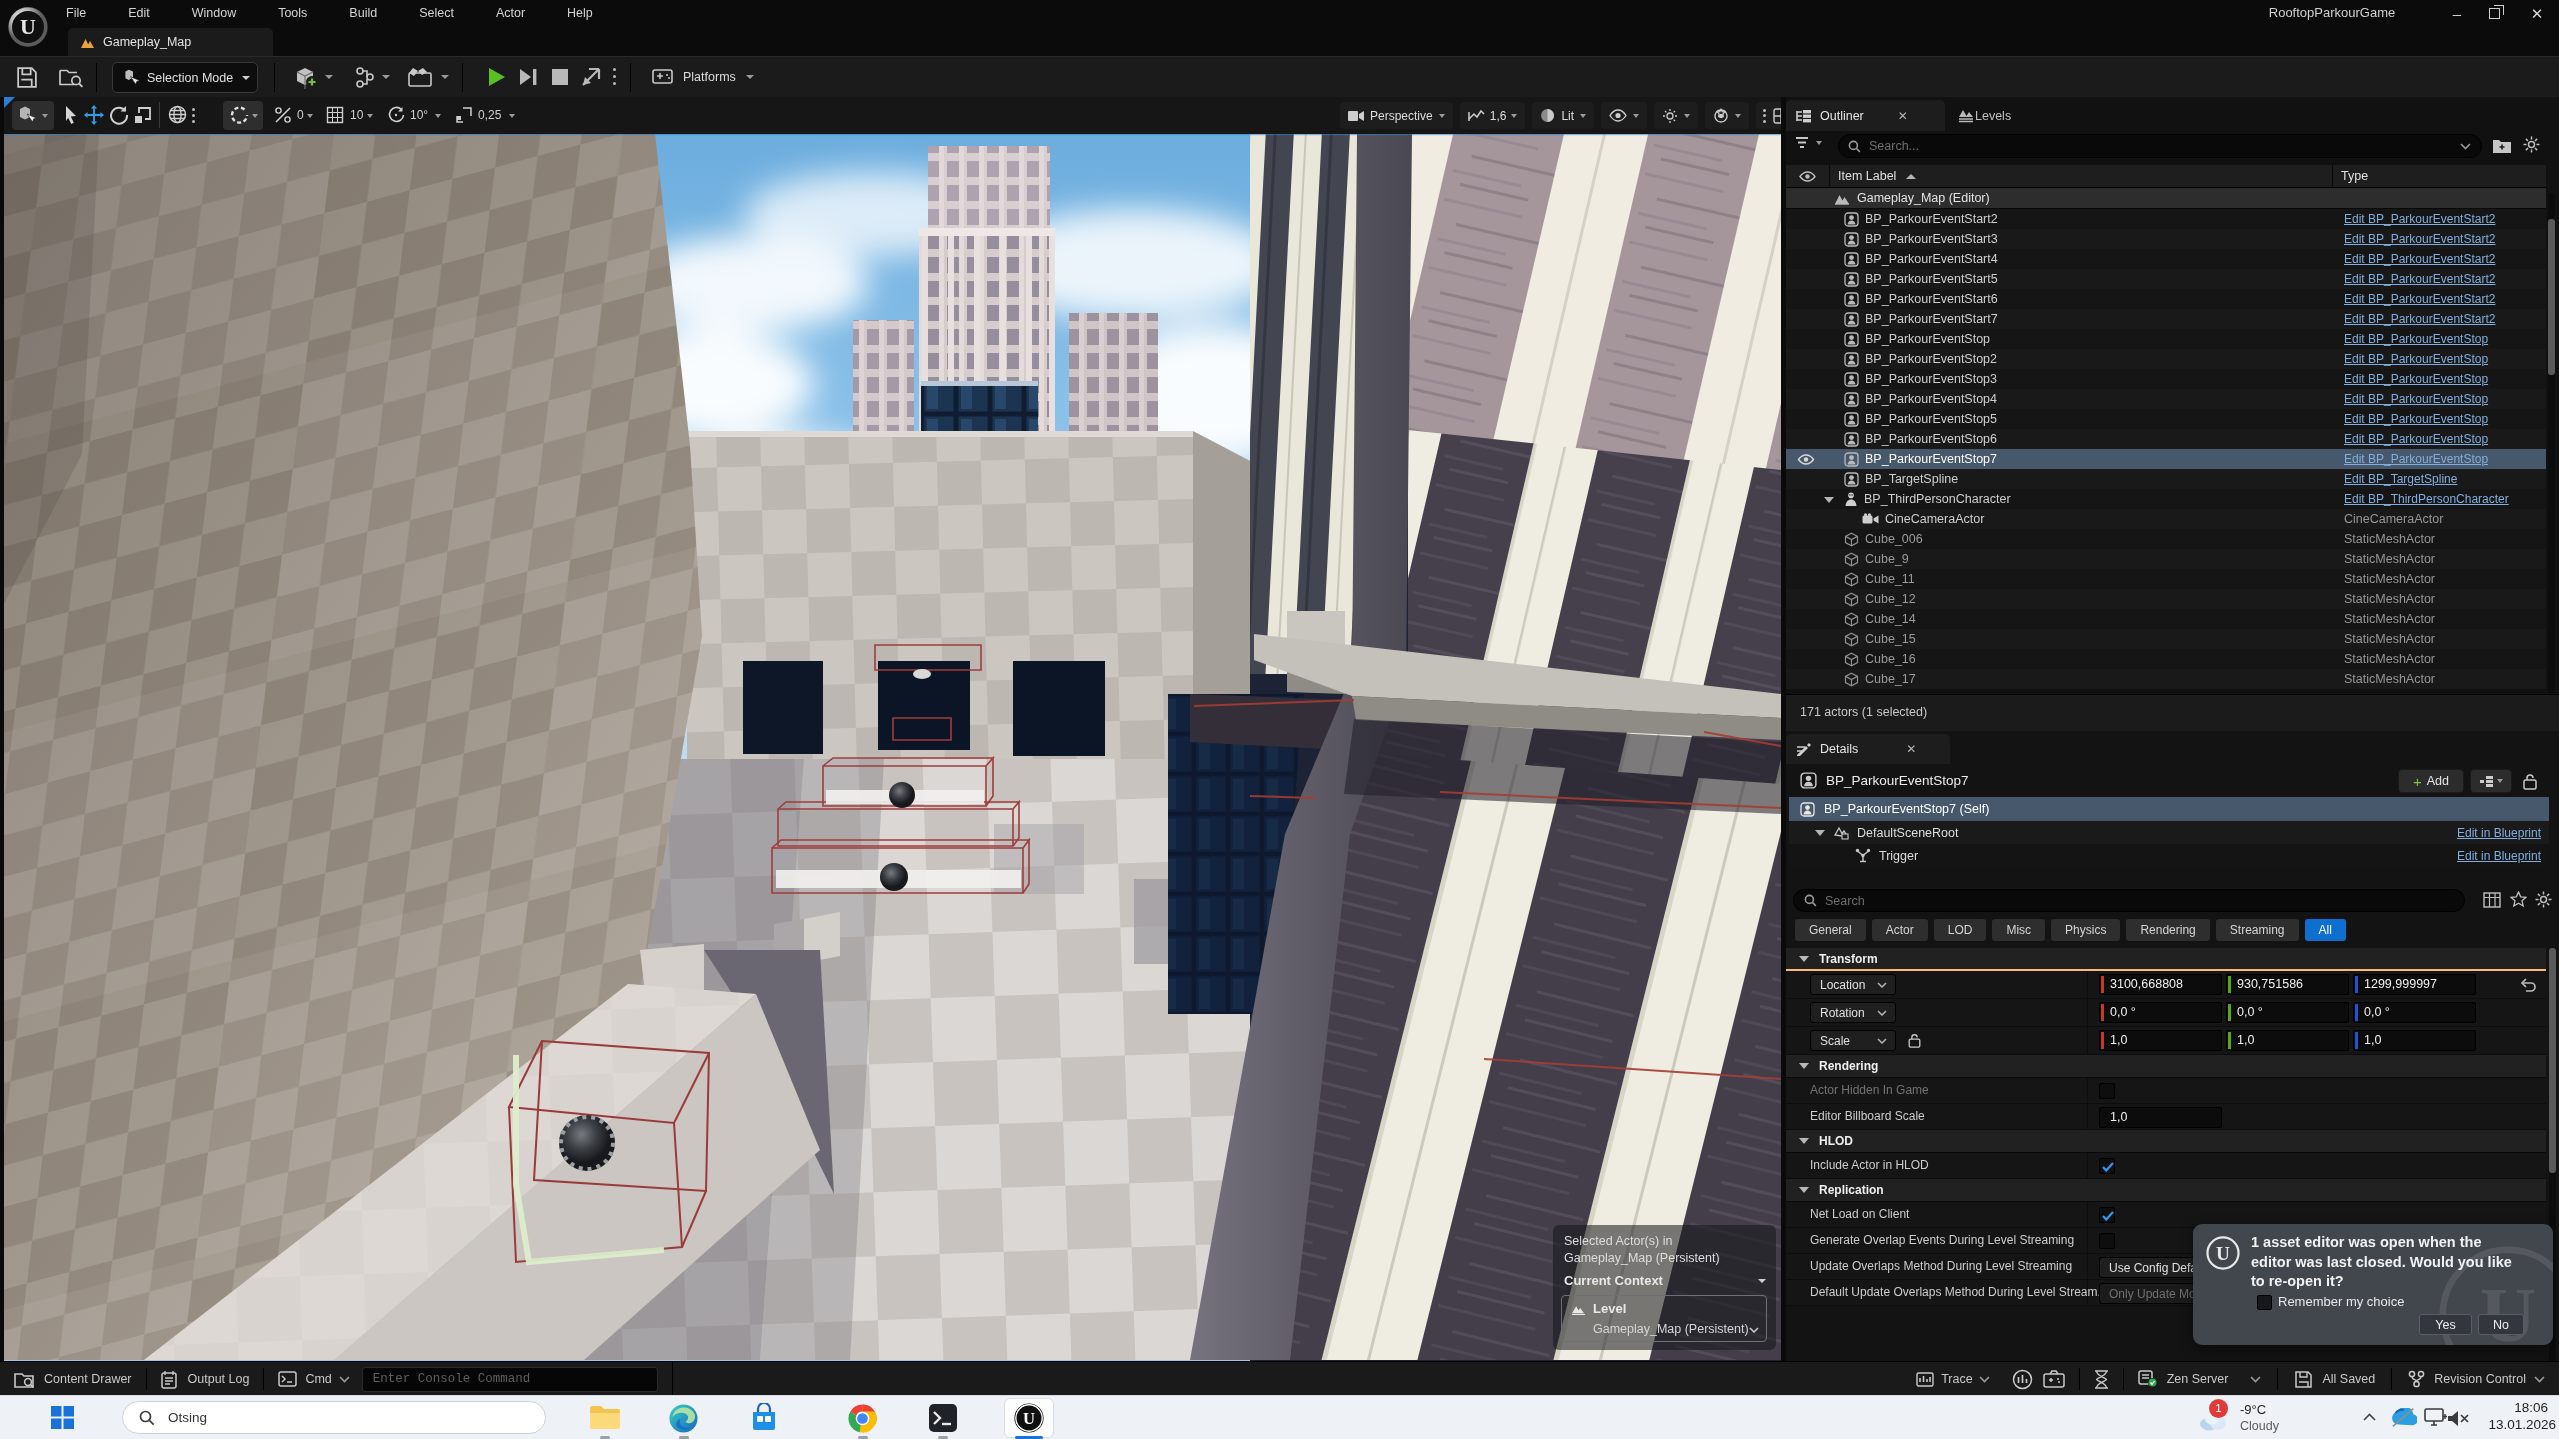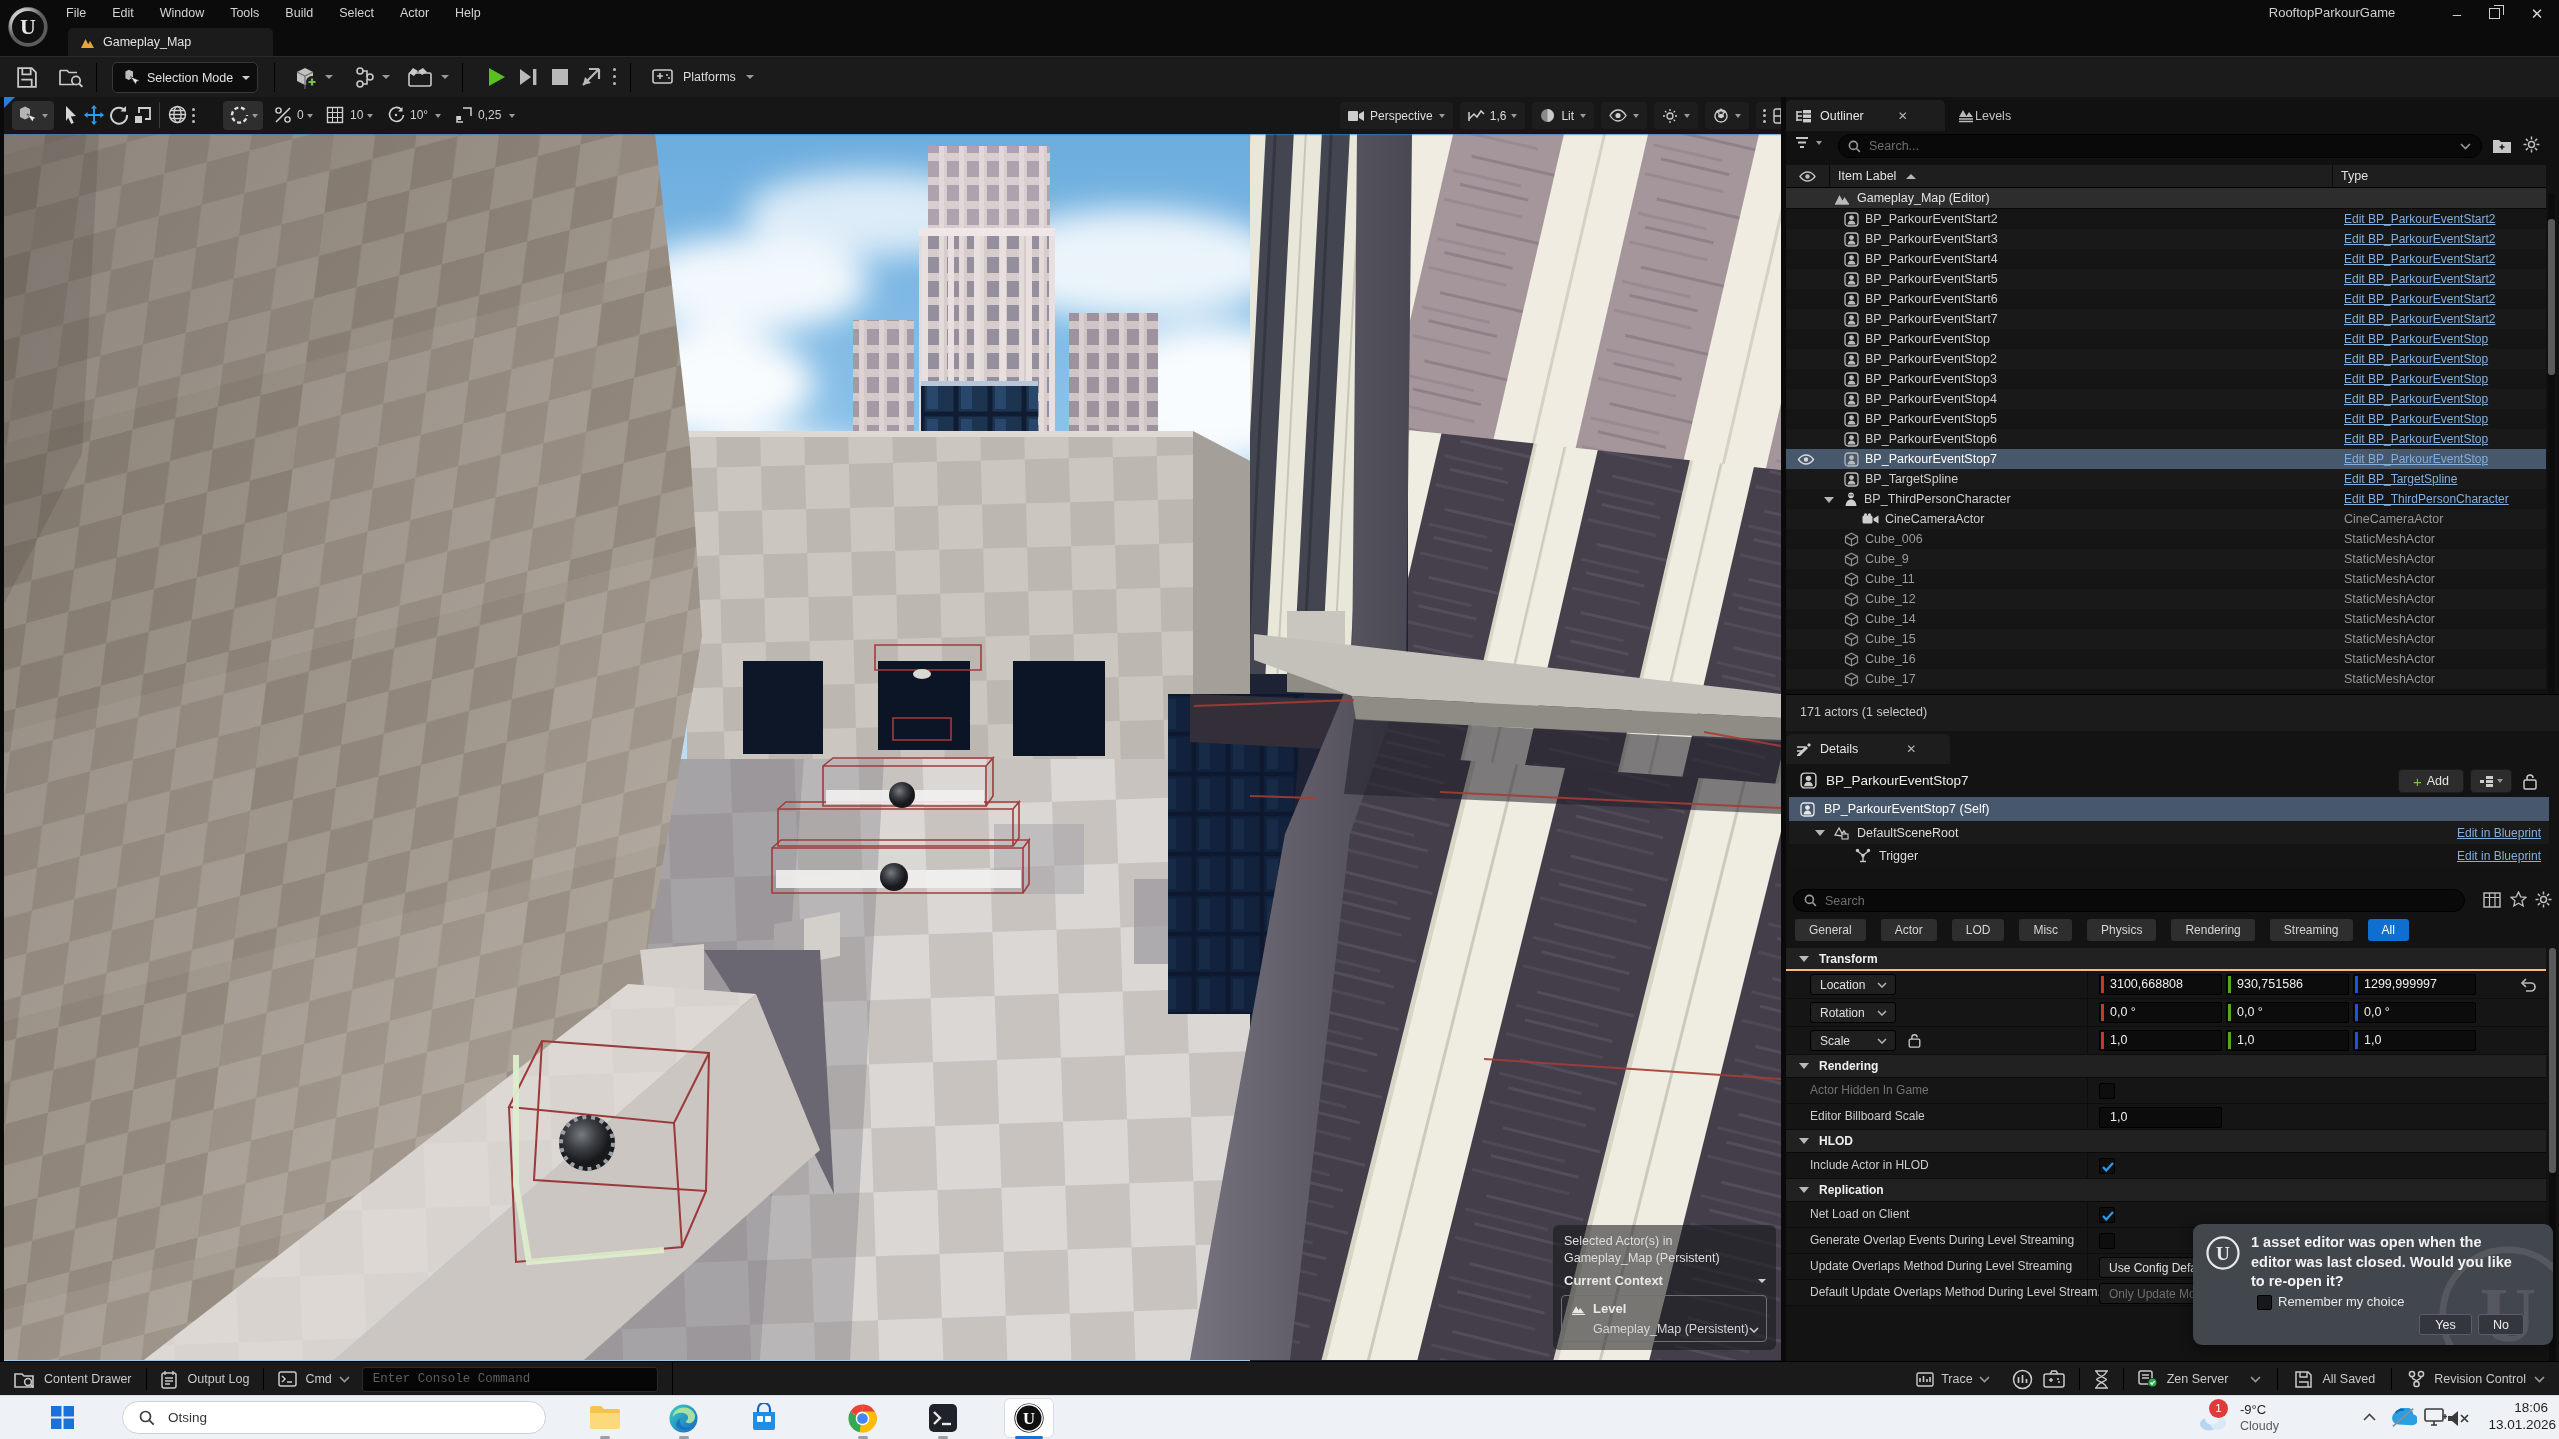--- a/index.html
+++ b/index.html
@@ -11,21 +11,21 @@
   .caret { display:inline-block; width:0; height:0; border-left:4px solid transparent;
     border-right:4px solid transparent; border-top:4px solid #9a9a9a; vertical-align:middle; }
   .link { color:#81aede; text-decoration:underline; font-size:12px; white-space:nowrap; }
   .row-icn { display:inline-block; vertical-align:middle; }
 </style>
 </head>
 <body>
 <div id="root">
 
   <div class="abs" style="left:0;top:0;width:2559px;height:56px;background:#0b0b0b;"></div>
-  <div id="menubar" class="abs" style="left:53px;top:0;height:25px;display:flex;align-items:center;gap:0;color:#d4d4d4;font-size:12.5px;">
+  <div id="menubar" class="abs" style="left:53px;top:0;height:25px;display:flex;align-items:center;gap:16px;color:#d4d4d4;font-size:12.5px;">
     <span style="padding:0 13px;">File</span>
       <span style="padding:0 13px;">Edit</span>
       <span style="padding:0 13px;">Window</span>
       <span style="padding:0 13px;">Tools</span>
       <span style="padding:0 13px;">Build</span>
       <span style="padding:0 13px;">Select</span>
       <span style="padding:0 13px;">Actor</span>
       <span style="padding:0 13px;">Help</span>
   </div>
   <div class="abs" style="left:2262px;top:5px;width:140px;text-align:center;color:#d0d0d0;font-size:13px;">RooftopParkourGame</div>
@@ -858,21 +858,21 @@
         <path d="M1 5.5h16M6.5 1v14M12 1v14" stroke="#c0c0c0" stroke-width="1.2"></path>
       </svg>
     <svg class="abs" style="left:724px;top:160px;" width="17" height="17" viewBox="0 0 17 17">
         <path d="M8.5 1l2.2 4.8 5.3.5-4 3.5 1.2 5.2-4.7-2.8-4.7 2.8 1.2-5.2-4-3.5 5.3-.5z" fill="none" stroke="#c0c0c0" stroke-width="1.3"></path>
       </svg>
     <svg class="abs" style="left:749px;top:160px;" width="17" height="17" viewBox="0 0 17 17">
         <circle cx="8.5" cy="8.5" r="3" fill="none" stroke="#c0c0c0" stroke-width="1.5"></circle>
         <path d="M8.5 0.5v3M8.5 13.5v3M0.5 8.5h3M13.5 8.5h3M2.9 2.9l2.1 2.1M12 12l2.1 2.1M14.1 2.9L12 5M5 12l-2.1 2.1" stroke="#c0c0c0" stroke-width="1.5"></path>
       </svg>
 
-    <div class="abs" style="left:9px;top:188px;display:flex;gap:15px;font-size:12px;color:#d5d5d5;">
+    <div class="abs" style="left:9px;top:188px;display:flex;gap:6px;font-size:12px;color:#d5d5d5;">
       <div style="height:22px;padding:0 14px;background:#2e2e2e;border-radius:3px;display:flex;align-items:center;">General</div>
       <div style="height:22px;padding:0 14px;background:#2e2e2e;border-radius:3px;display:flex;align-items:center;">Actor</div>
       <div style="height:22px;padding:0 14px;background:#2e2e2e;border-radius:3px;display:flex;align-items:center;">LOD</div>
       <div style="height:22px;padding:0 14px;background:#2e2e2e;border-radius:3px;display:flex;align-items:center;">Misc</div>
       <div style="height:22px;padding:0 14px;background:#2e2e2e;border-radius:3px;display:flex;align-items:center;">Physics</div>
       <div style="height:22px;padding:0 14px;background:#2e2e2e;border-radius:3px;display:flex;align-items:center;">Rendering</div>
       <div style="height:22px;padding:0 14px;background:#2e2e2e;border-radius:3px;display:flex;align-items:center;">Streaming</div>
       <div style="height:22px;padding:0 14px;background:#0f6fd0;border-radius:3px;display:flex;align-items:center;color:#fff;">All</div>
     </div>
     <div id="props" class="abs" style="left:0;top:217px;width:760px;height:413px;">

